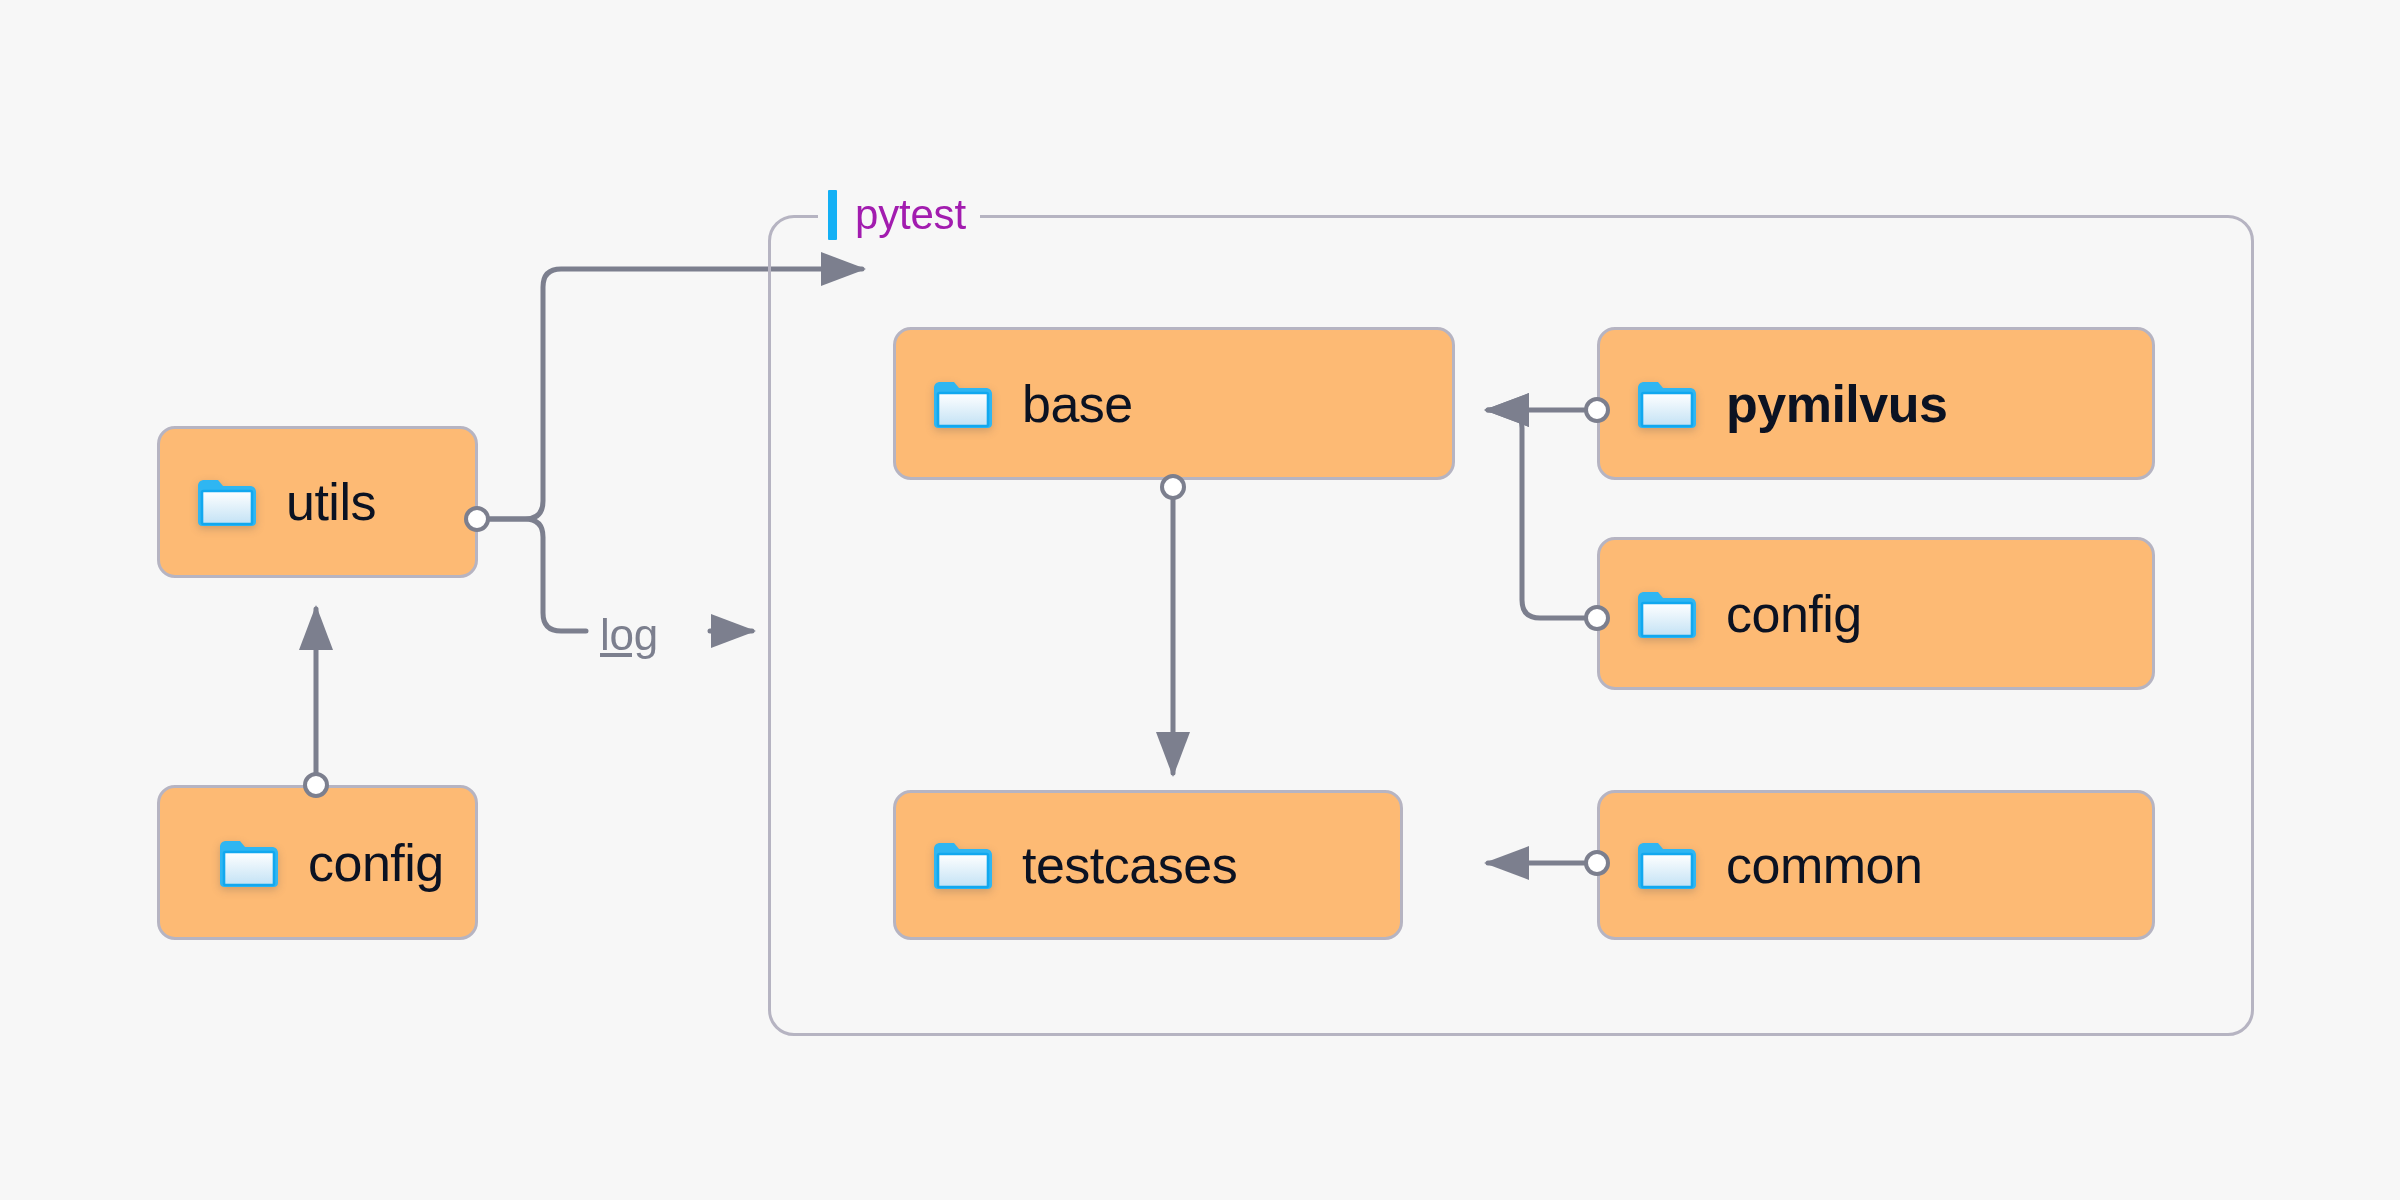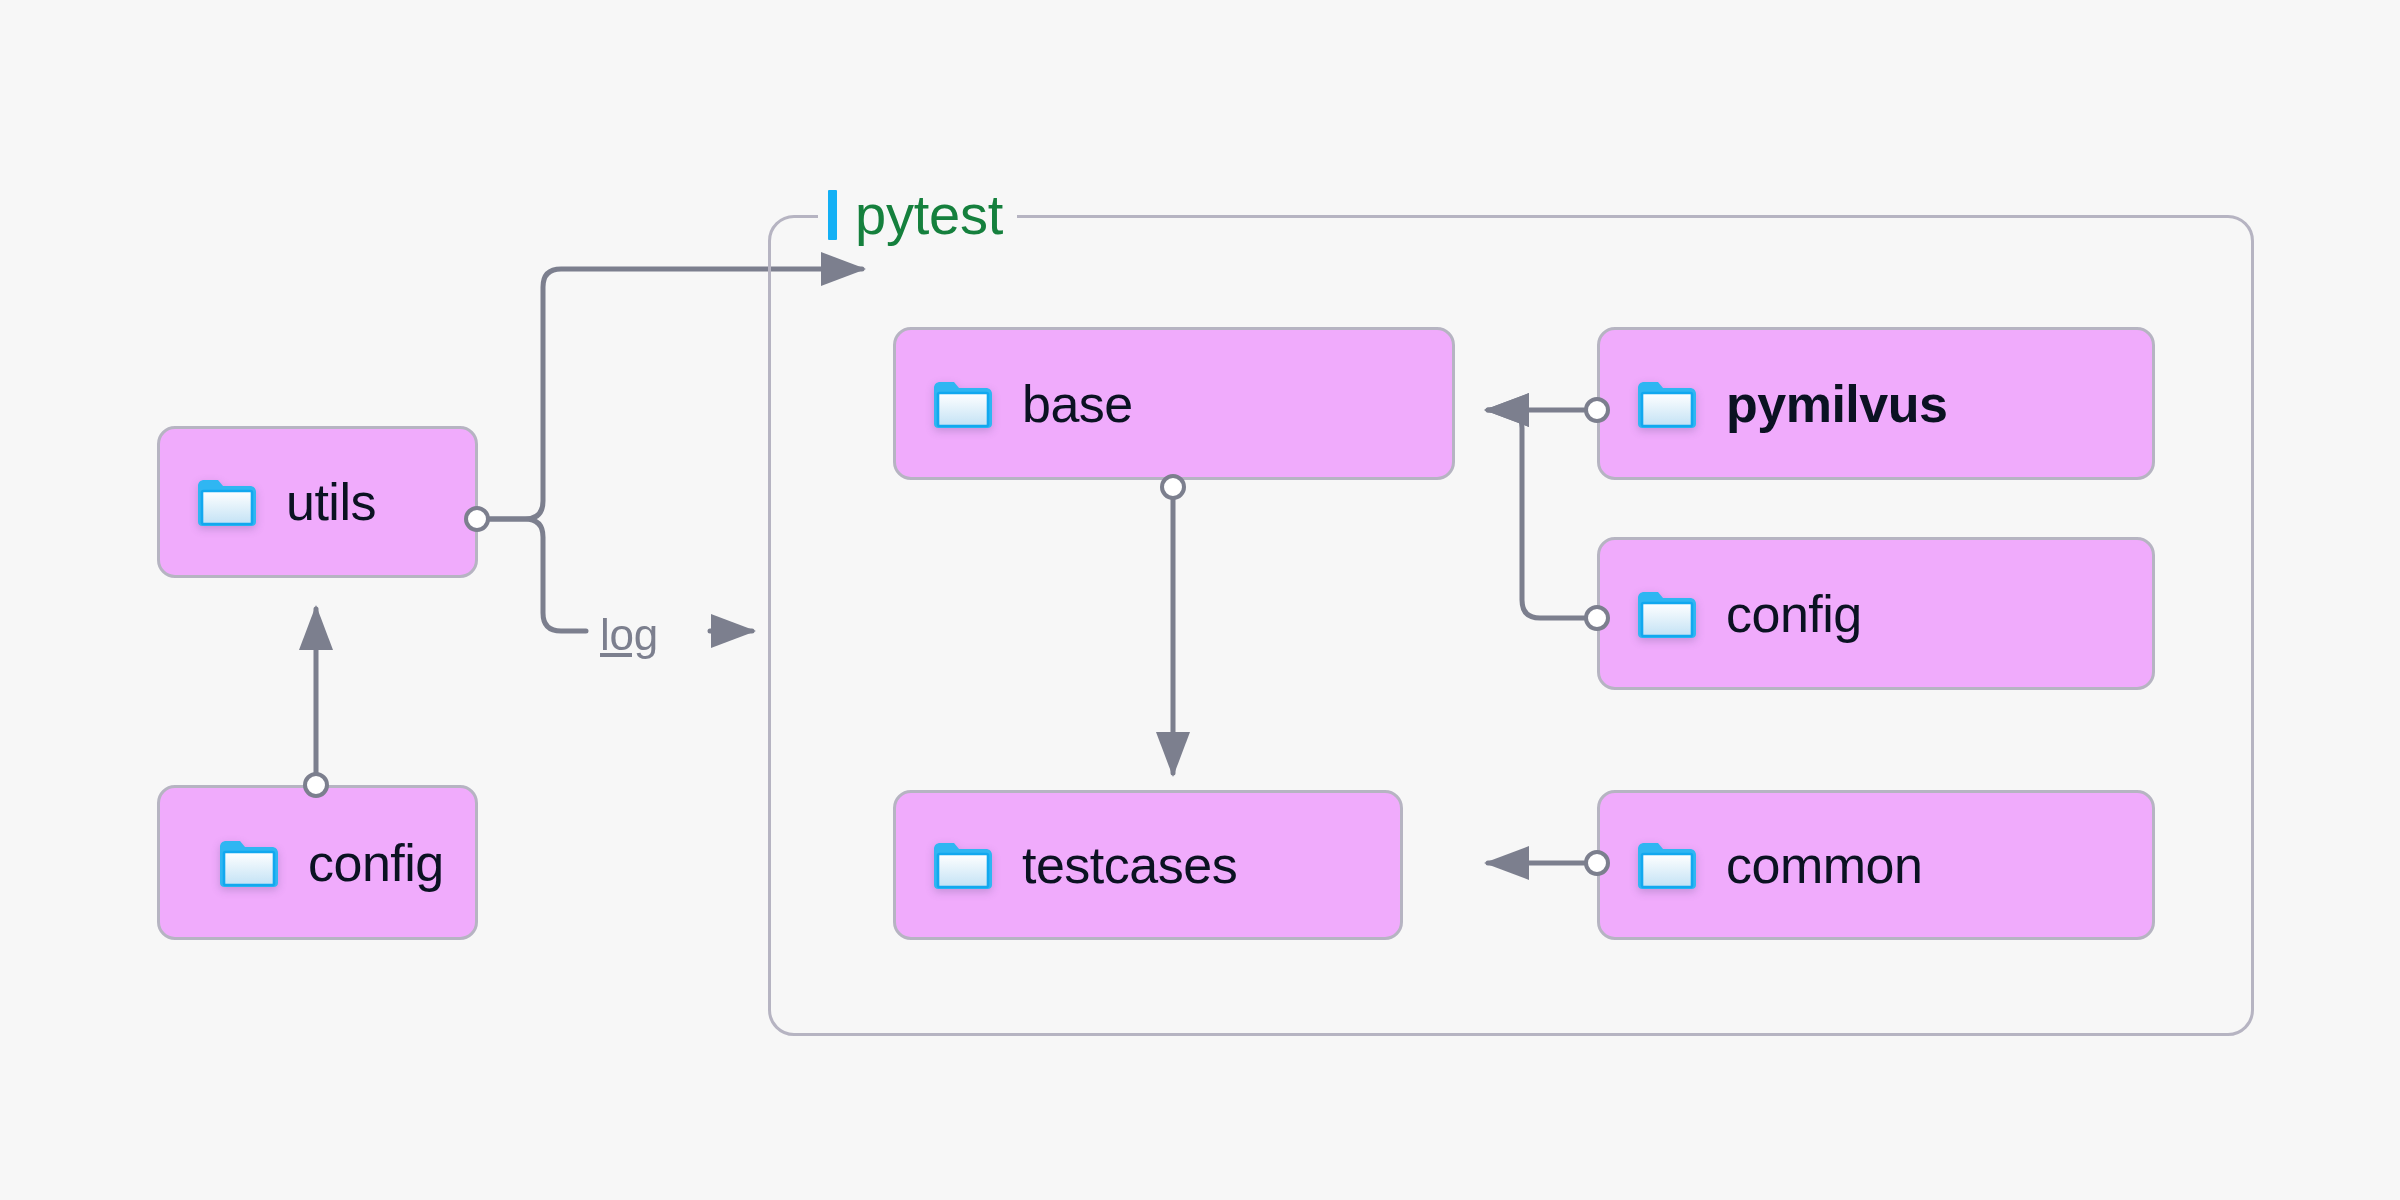--- a/index.html
+++ b/index.html
@@ -49,31 +49,31 @@
     z-index: 6;
     height: 54px;
   }
   .group-accent-bar {
     width: 9px;
     height: 50px;
     background: #13b0f5;
     border-radius: 1px;
   }
   .group-label-text {
-    font-size: 56px;
-    color: #15803d;
+    font-size: 42px;
+    color: #a21caf;
     letter-spacing: -0.2px;
     line-height: 1;
     white-space: nowrap;
   }
 
   
   .node {
     position: absolute;
-    background: #f0abfc;
+    background: #fdba74;
     border: 3px solid #b6b4c2;
     border-radius: 18px;
     display: flex;
     align-items: center;
     box-sizing: border-box;
     z-index: 3;
   }
   .node-inner {
     display: flex;
     align-items: center;

